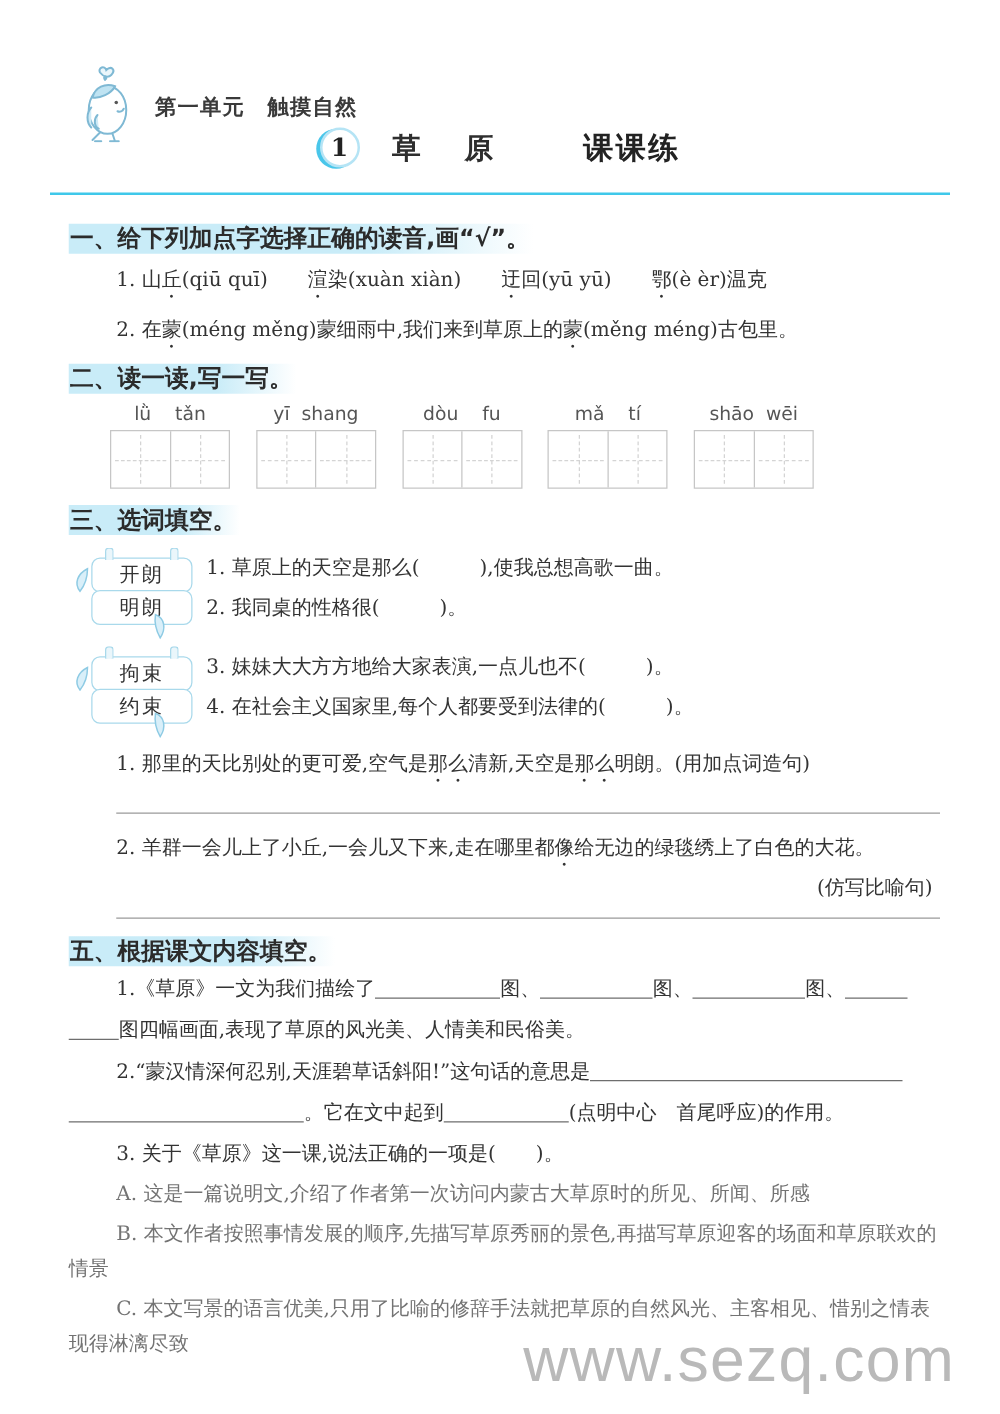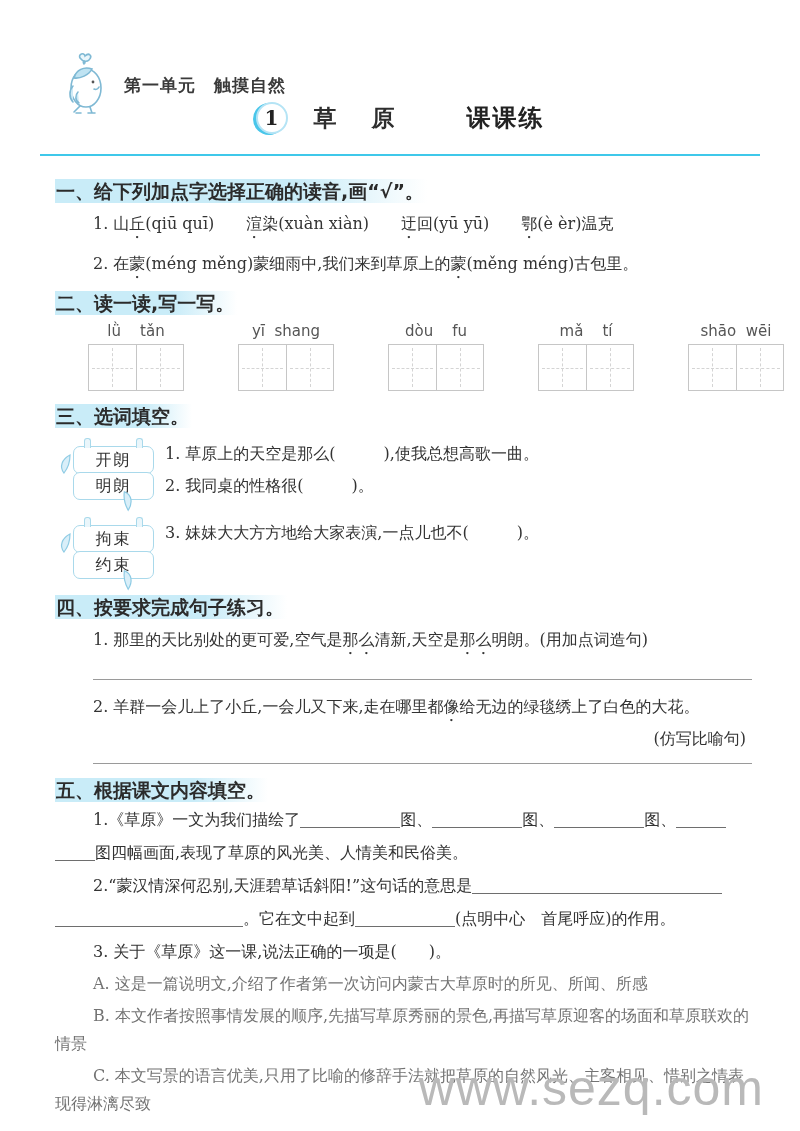--- a/index.html
+++ b/index.html
@@ -54,21 +54,21 @@
   .em-dot {
     -webkit-text-emphasis:filled dot; -webkit-text-emphasis-position:under right;
     text-emphasis:filled dot; text-emphasis-position:under right;
   }
   .blank { display:inline-block; border-bottom:1px solid #6e6e6e; height:16px; vertical-align:-3px; }
   
   .sec-one .seg-line { margin-top:7px; }
   .sec-one { margin-top:8px; }
   
   .sec-two { margin-top:10px; }
-  .wgroups { display:flex; justify-content:space-between; width:696px; margin:8px 0 0 33px; }
+  .wgroups { display:flex; justify-content:space-between; width:563px; margin:8px 0 0 33px; }
   .wcol { display:flex; flex-direction:column; align-items:center; }
   .pinyin {
     font-family:"DejaVu Sans","Liberation Sans",sans-serif;
     font-size:15px; color:#555; margin-bottom:4px; white-space:pre;
   }
   .wgrid { display:flex; width:96px; height:47px; border:1px solid #c6c6c6; background:#fff; }
   .wcell { flex:1; position:relative; }
   .wcell + .wcell { border-left:1px solid #c6c6c6; }
   .wcell::before { content:''; position:absolute; left:50%; top:3px; bottom:3px; border-left:1px dashed #d4d4d4; }
   .wcell::after  { content:''; position:absolute; top:50%; left:3px; right:3px; border-top:1px dashed #d4d4d4; }
@@ -222,28 +222,26 @@
           <path d="M12 2 C4 6 1 14 6 20 C10 15 12 9 12 2 Z" fill="#d9eff9" stroke="#8ecbe4" stroke-width="1.2"></path>
         </svg>
         <div class="sign first">拘束</div>
         <div class="sign second">约束</div>
         <svg class="leaf-br" width="14" height="22" viewBox="0 0 14 22">
           <path d="M12 2 C4 6 1 14 6 20 C10 15 12 9 12 2 Z" fill="#d9eff9" stroke="#8ecbe4" stroke-width="1.2"></path>
         </svg>
       </div>
       <div class="pair-items">
         <div class="seg-line"><span>3. 妹妹大大方方地给大家表演,一点儿也不(　　　)。</span></div>
+        <div class="seg-line"><span>4. 在社会主义国家里,每个人都要受到法律的(　　　)。</span></div>
       </div>
     </div>
   </div>
 
   <div class="sec-four">
-    <div class="sec-heading">
-      <span class="hl">四、按要求完成句子练习。</span>
-    </div>
     <div class="seg-line indent"><span>1. 那里的天比别处的更可爱,空气是</span><span class="em-dot">那么</span><span>清新,天空是</span><span class="em-dot">那么</span><span>明朗。(用加点词造句)</span></div>
     <div class="ans-line"></div>
     <div class="seg-line indent" style="margin-top:12px;"><span>2. 羊群一会儿上了小丘,一会儿又下来,走在哪里都</span><span class="em-dot">像</span><span>给无边的绿毯绣上了白色的大花。</span></div>
     <div class="note-right">(仿写比喻句)</div>
     <div class="ans-line" style="margin-top:12px;"></div>
   </div>
 
   <div class="sec-five">
     <div class="sec-heading">
       <span class="hl">五、根据课文内容填空。</span>

